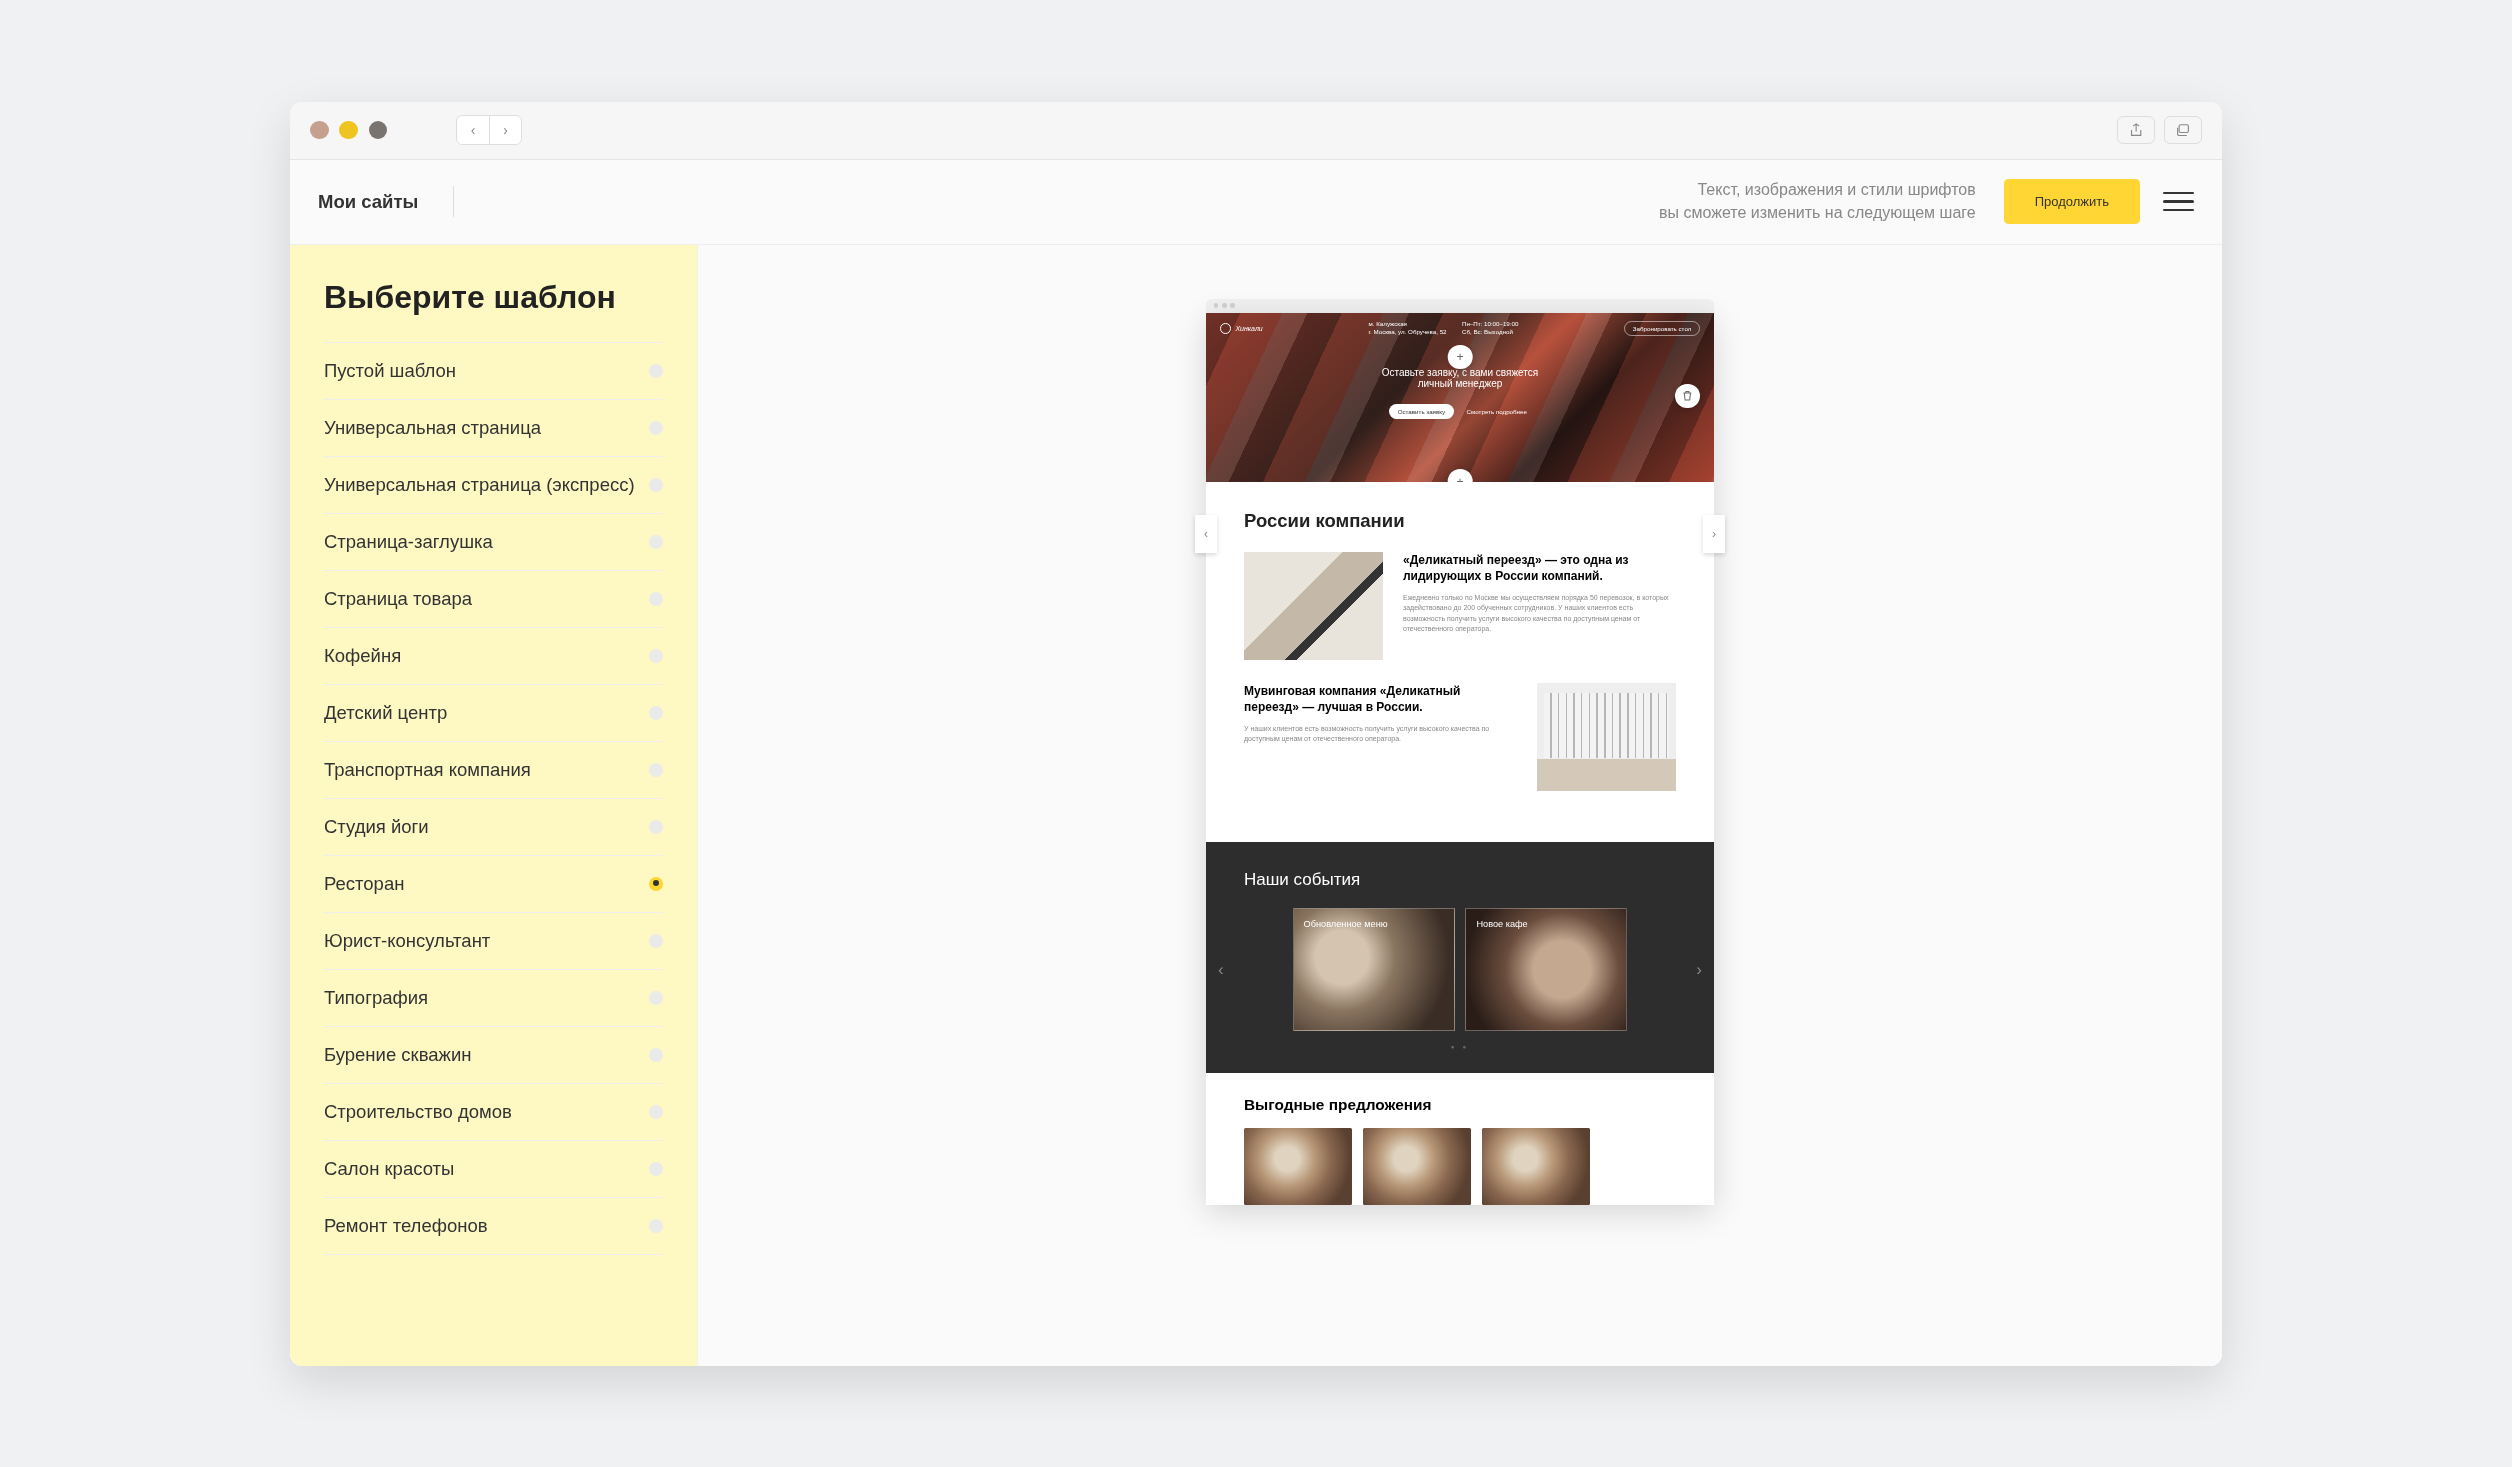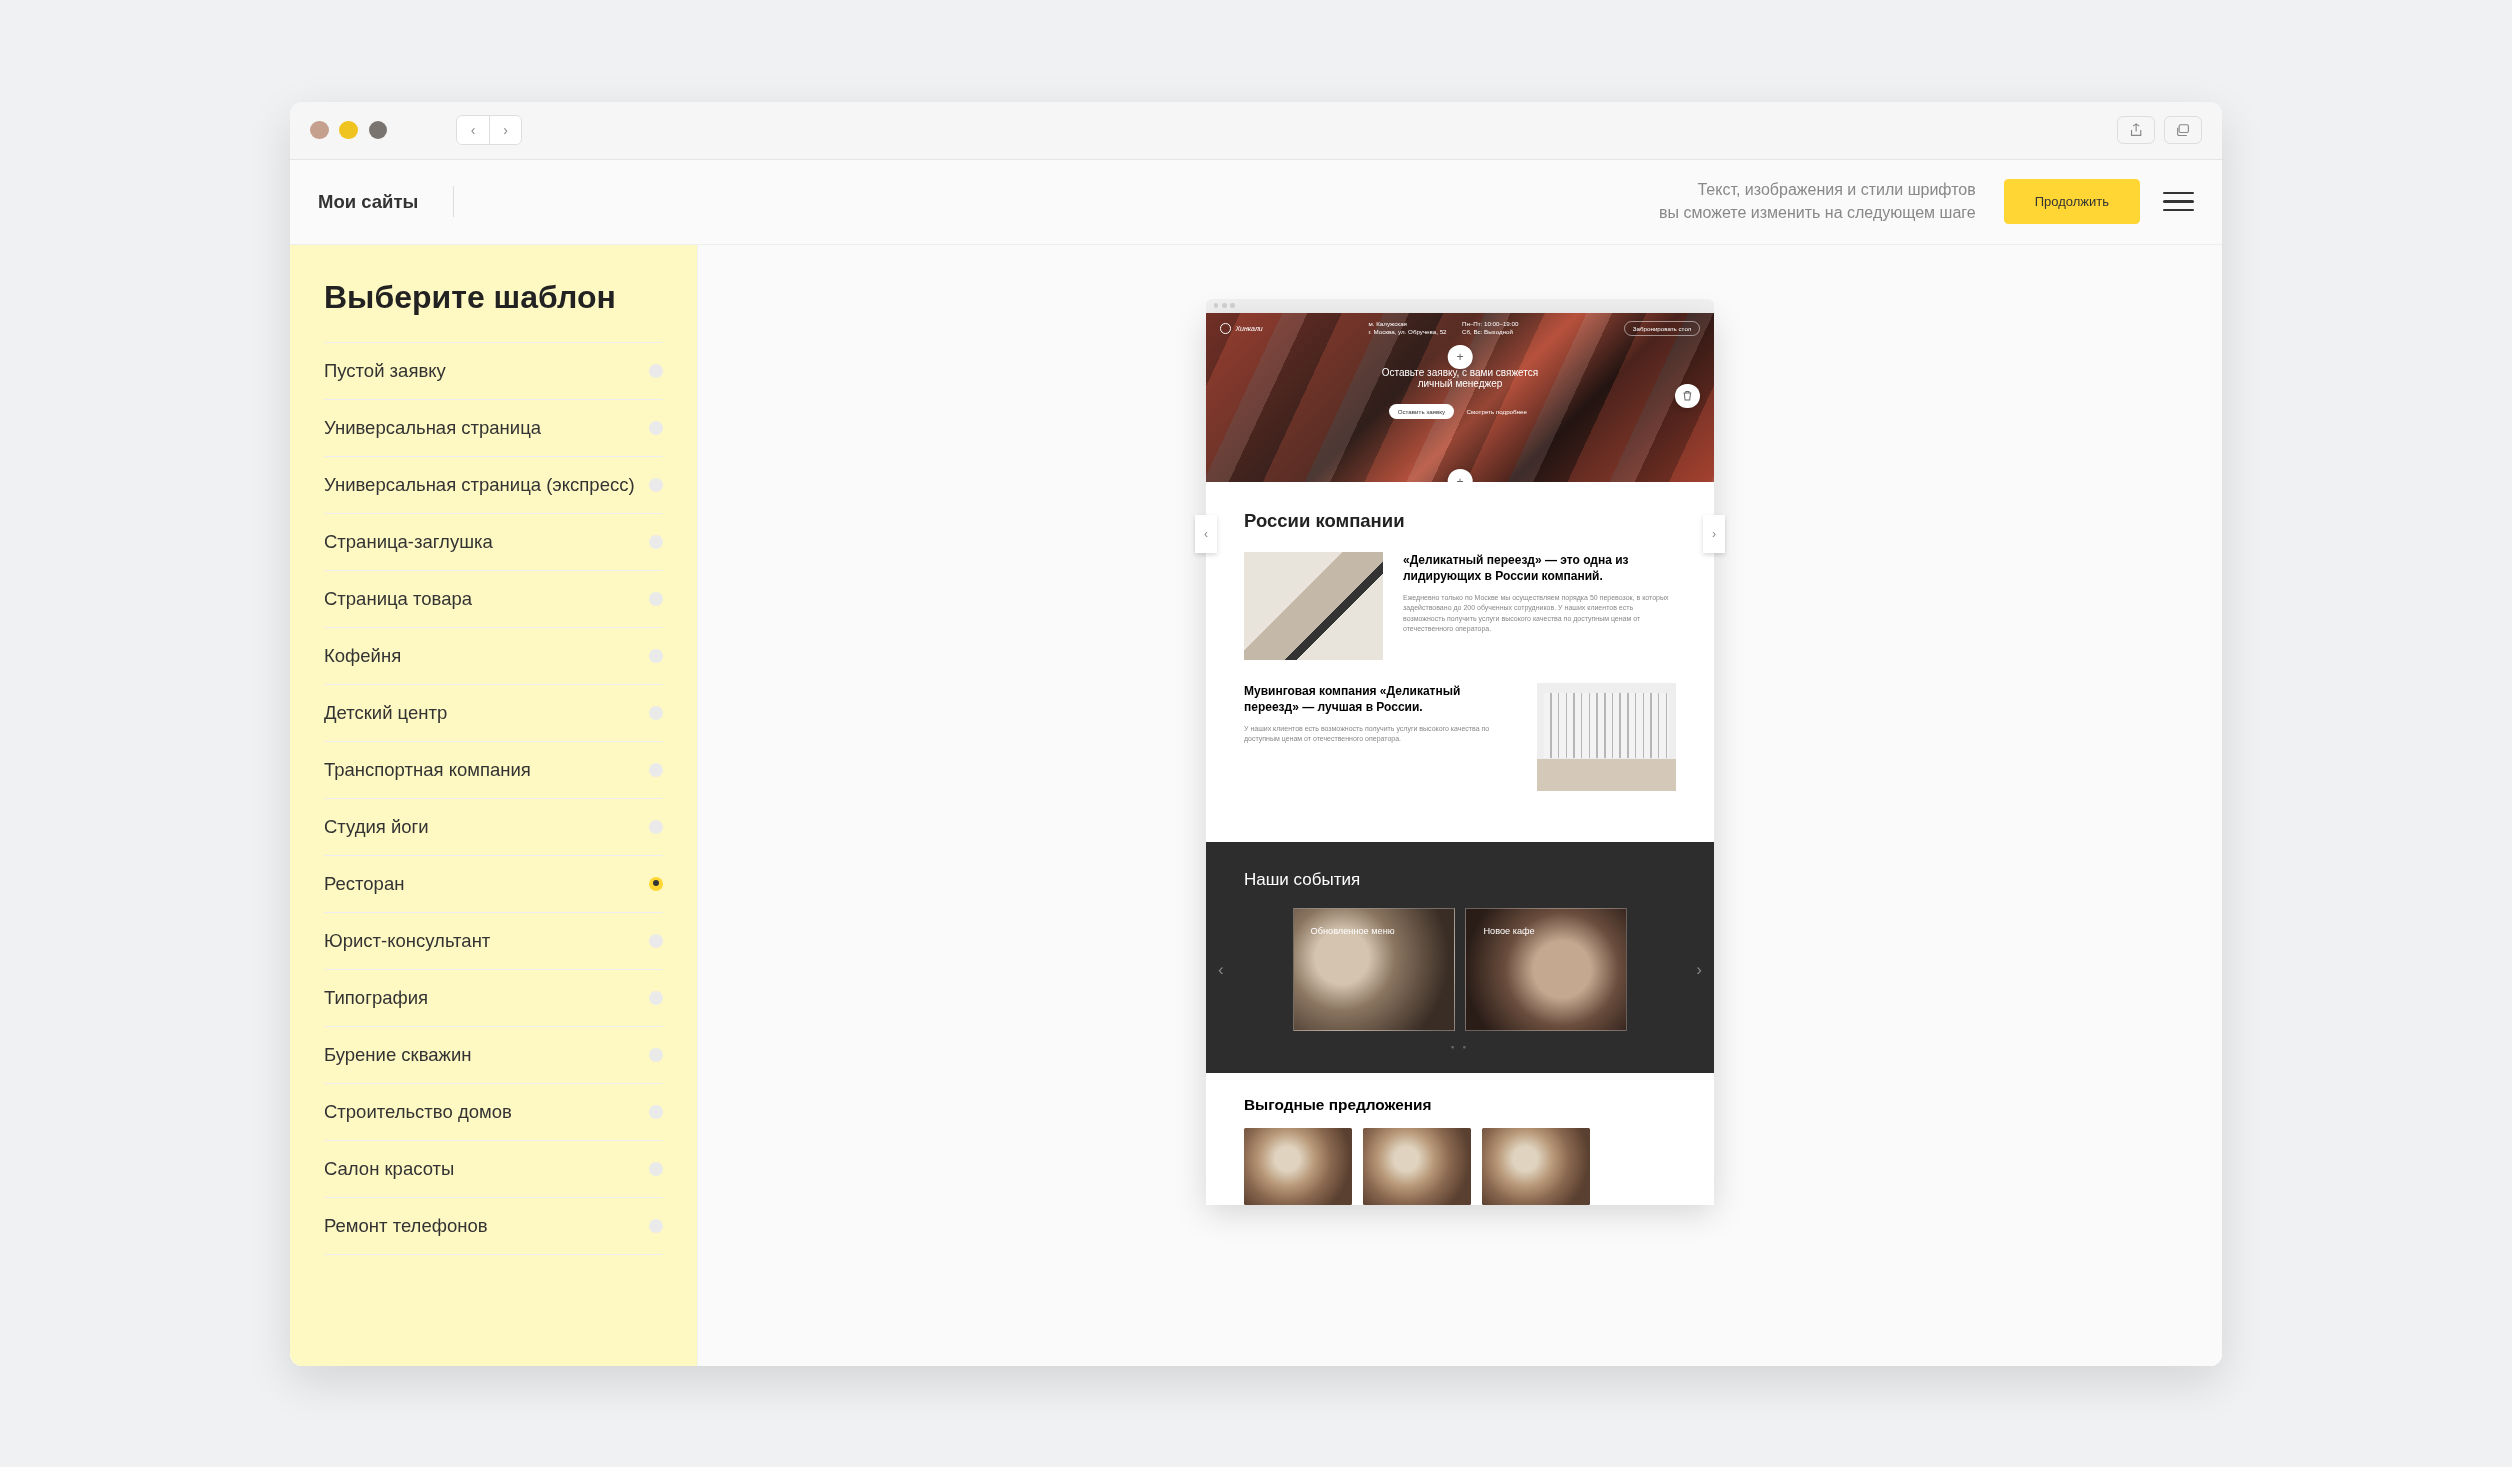--- a/index.html
+++ b/index.html
@@ -258,21 +258,21 @@
       position: relative;
     }
     .events-title { font-size: 17px; font-weight: 500; margin-bottom: 18.5px; }
     .events-row { display:flex; gap:10.8px; justify-content:center; position:relative; }
     .event-card {
       width: 162px; height: 123px;
       border: 0.8px solid rgba(255,255,255,0.3);
       position: relative;
       display:flex;
       align-items:flex-start;
-      padding:17px;
+      padding:10px;
       background-size:cover;
     }
     .event-card.one { background: radial-gradient(circle at 30% 40%, #d4c4b0 20%, #8a7560 40%, #3a2d25 80%); }
     .event-card.two { background: radial-gradient(circle at 60% 50%, #c4a890 25%, #6a4d3d 50%, #2a1d18 85%); }
     .event-label { font-size:9.2px; font-weight:500; }
     .events-arrow {
       position:absolute;
       top:50%;
       transform:translateY(-50%);
       color:#888;
@@ -342,21 +342,21 @@
       </div>
   </div>
 
   <div class="app-body">
     <div class="scroll-indicator"></div>
 
     <div class="sidebar">
       <h1 class="sidebar-title">Выберите шаблон</h1>
       <div id="template-list">
           <div class="template-item">
-            <span>Пустой заявку</span>
+            <span>Пустой шаблон</span>
             <span class="radio"></span>
           </div>
           <div class="template-item">
             <span>Универсальная страница</span>
             <span class="radio"></span>
           </div>
           <div class="template-item">
             <span>Универсальная страница (экспресс)</span>
             <span class="radio"></span>
           </div>

